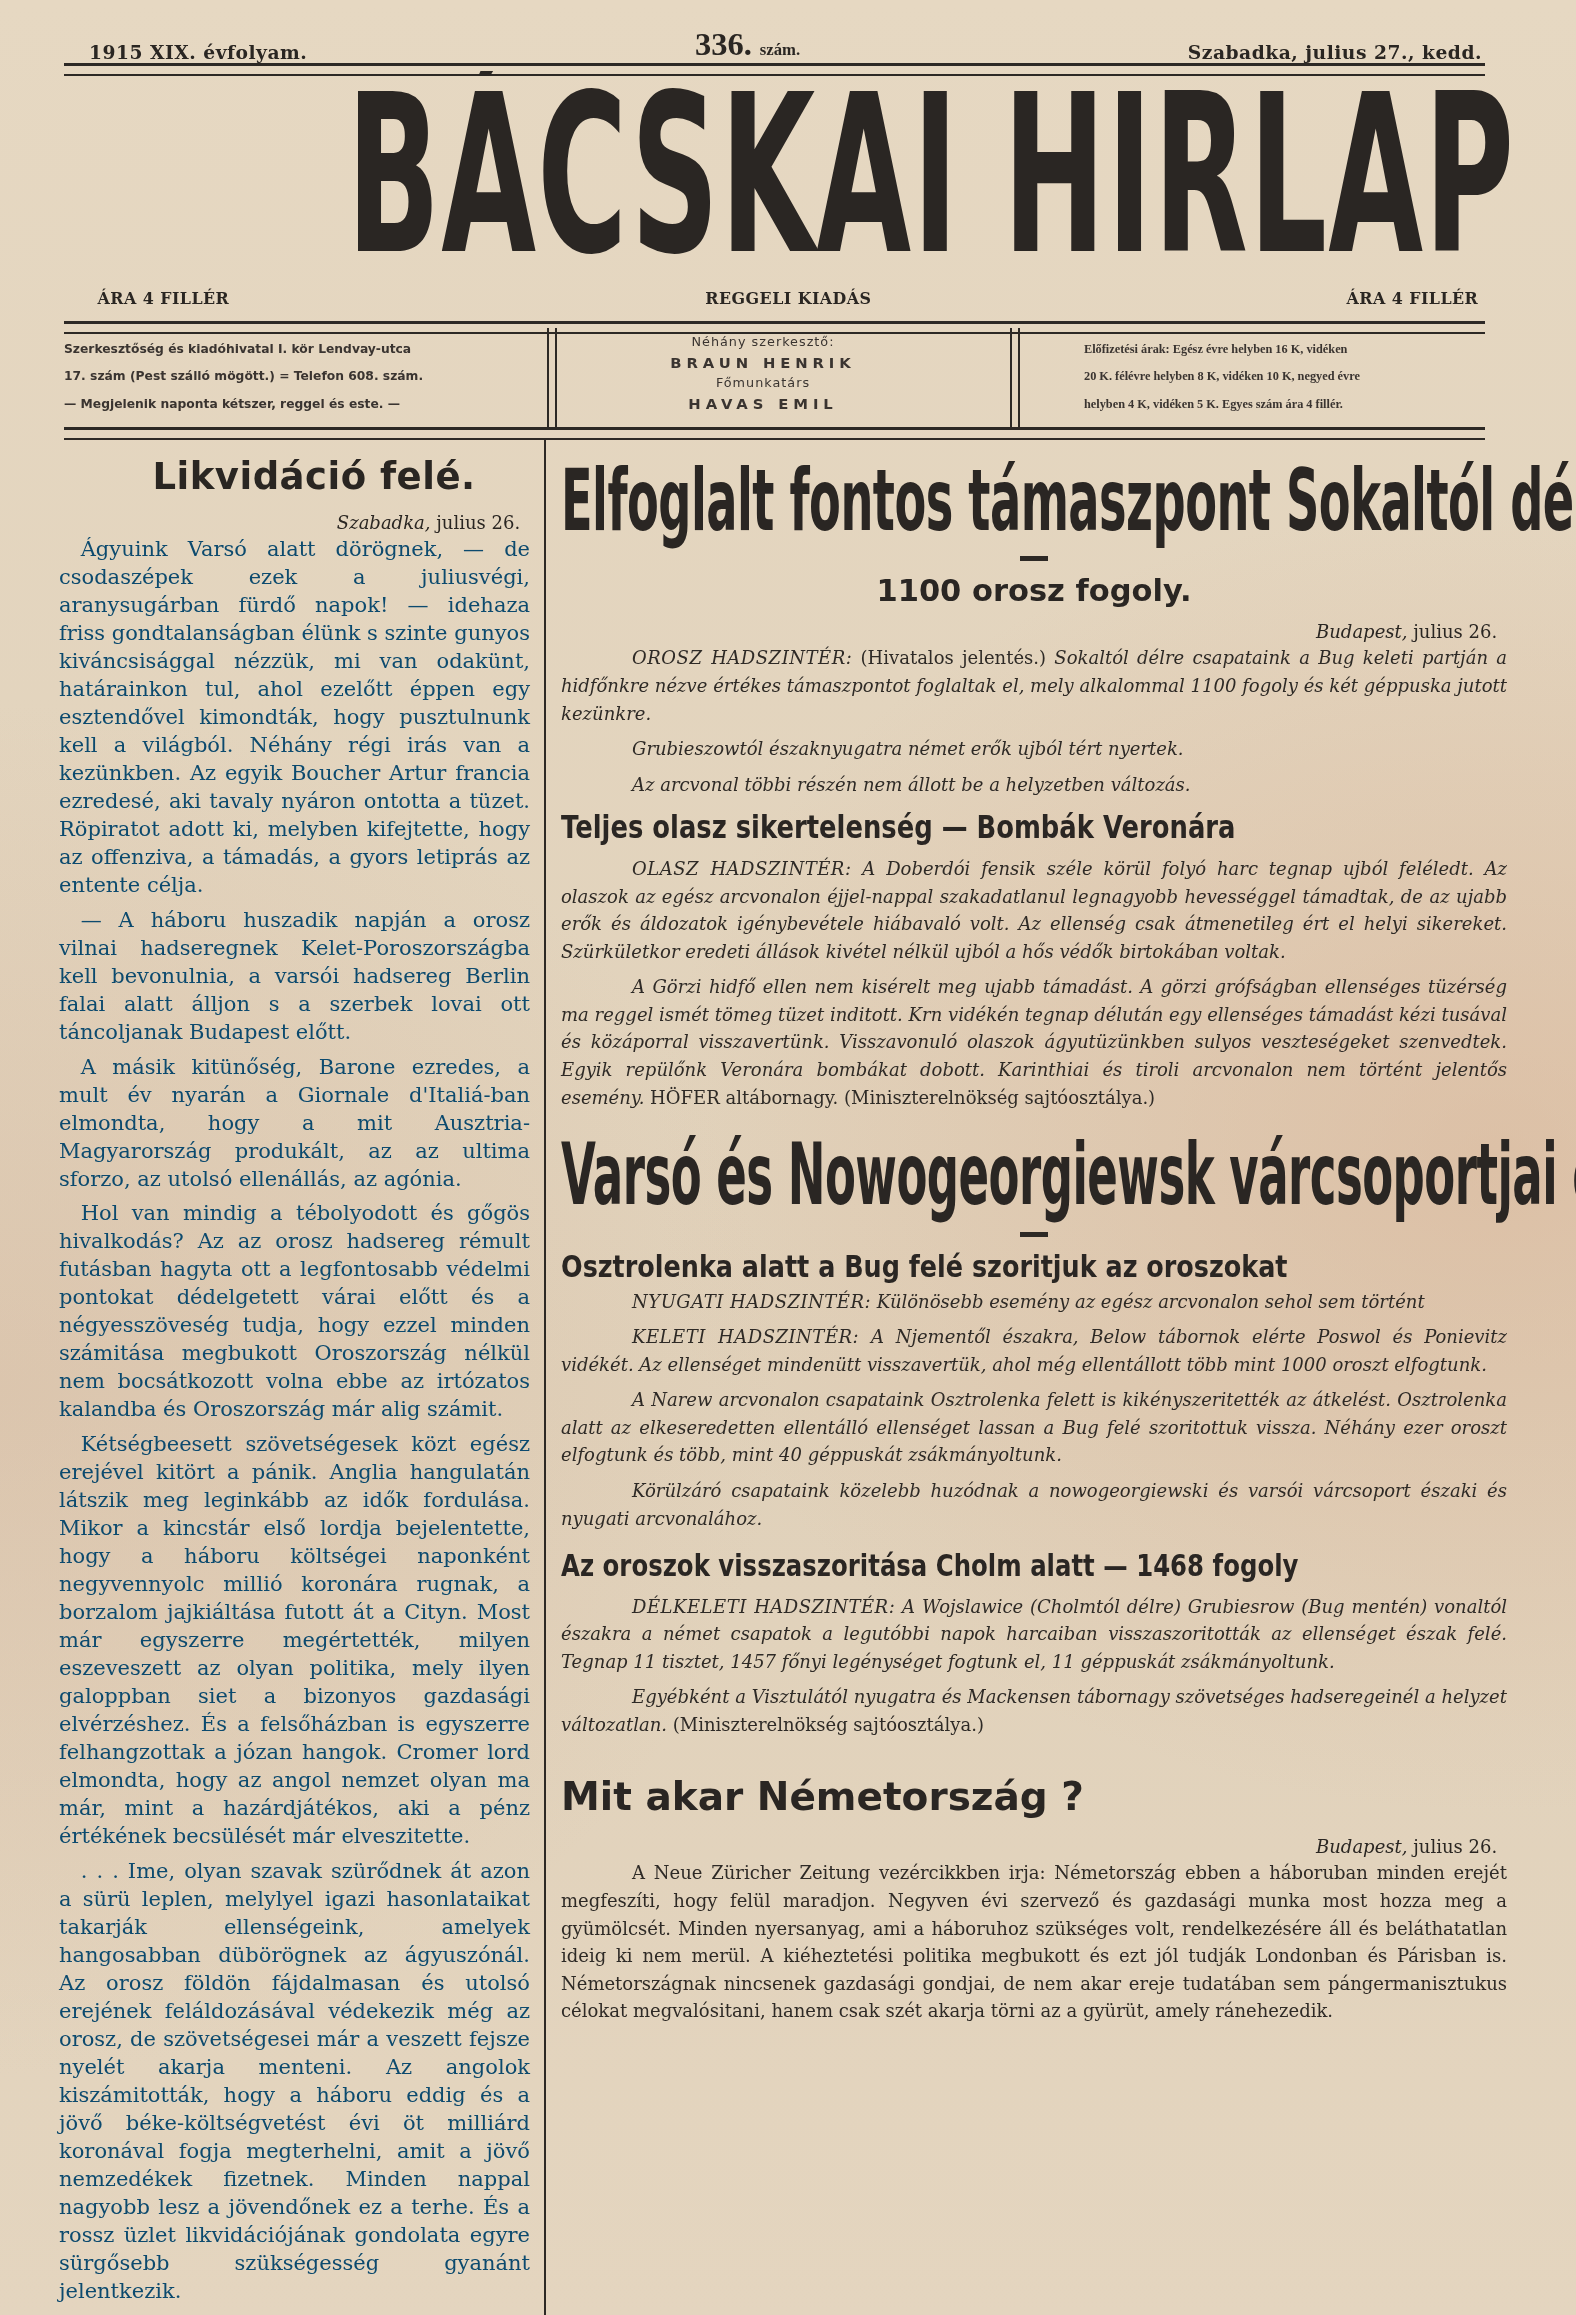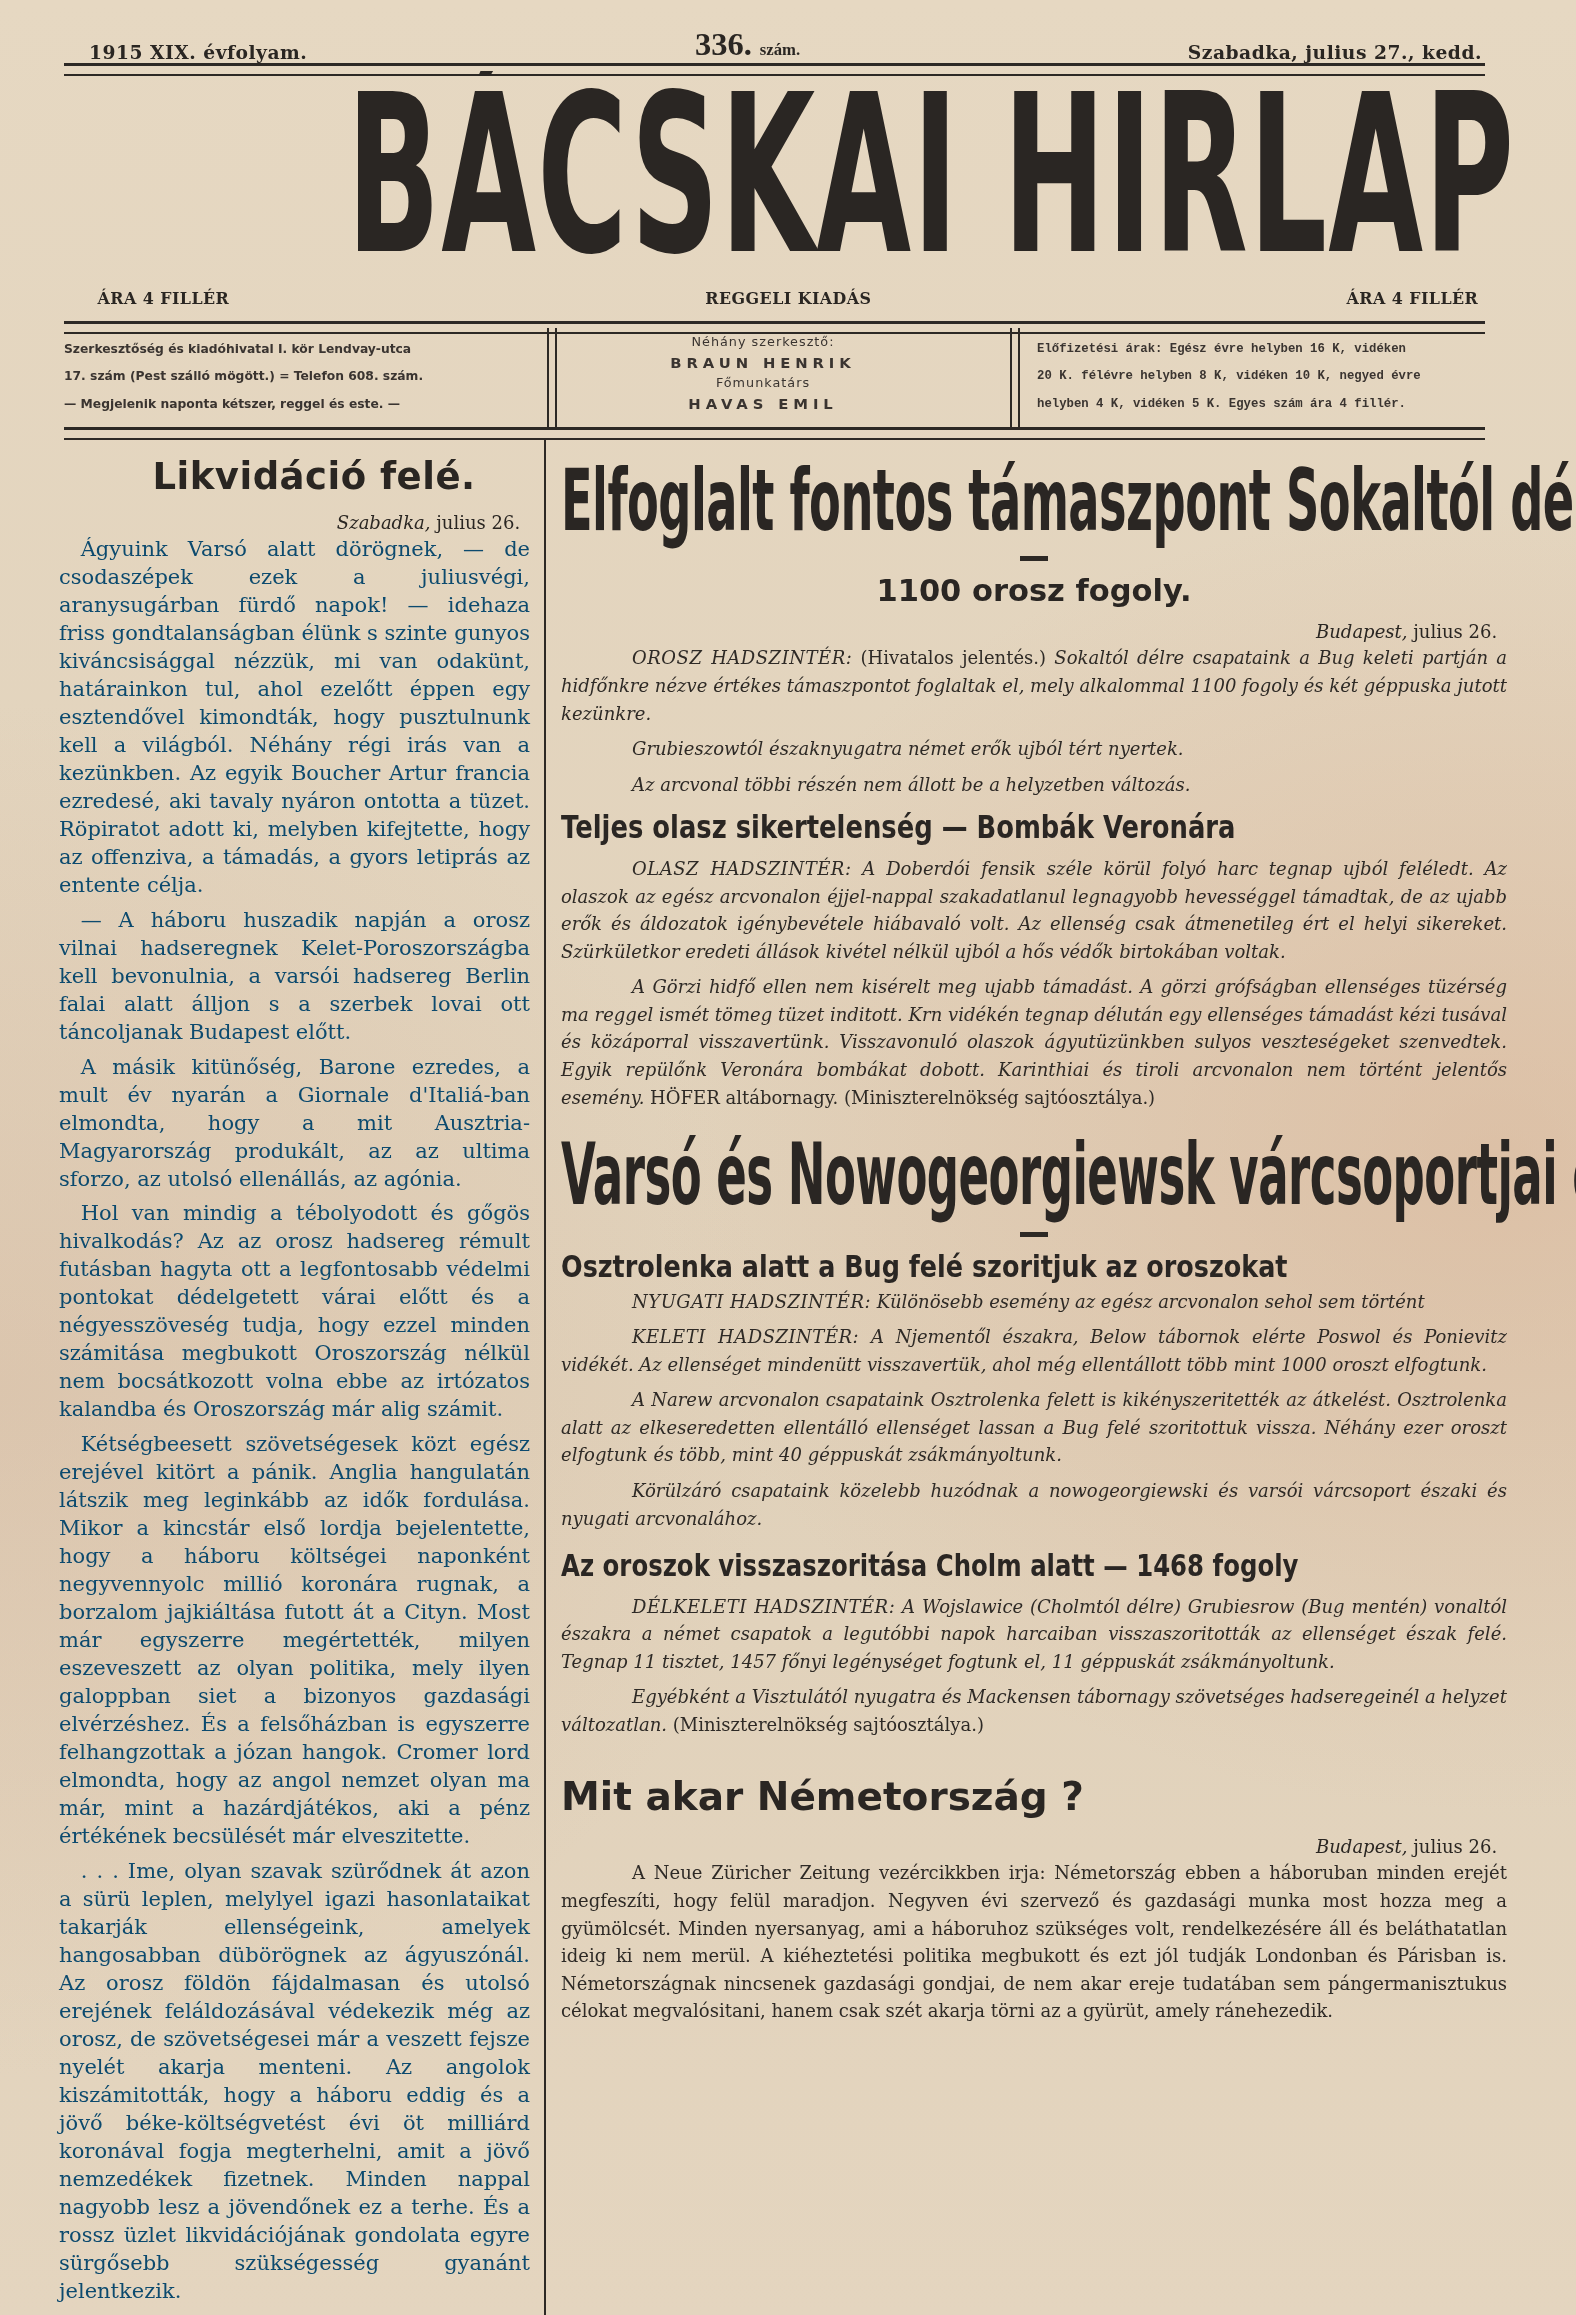--- a/index.html
+++ b/index.html
@@ -50,22 +50,22 @@
     line-height: 27.6px; text-align: justify; color: #3a3430;
   }
   .info-left div { white-space: nowrap; }
   .info-center {
     position: absolute; left: 502px; width: 394px; top: 3.9px; text-align: center;
     color: #3a3430;
   }
   .info-center .lbl { font-family: "DejaVu Sans", sans-serif; font-size: 12.8px; letter-spacing: 1px; line-height: 19.7px; }
   .info-center .name { font-family: "DejaVu Sans", sans-serif; font-weight: bold; font-size: 14.8px; letter-spacing: 4.9px; line-height: 21.7px; }
   .info-right {
-    position: absolute; left: 973px; right: 0; top: 7.9px;
-    font-family: Liberation Mono, monospace; font-weight: bold; font-size: 12.3px;
+    position: absolute; left: 1020px; right: 0; top: 7.9px;
+    font-family: Liberation Serif, serif; font-weight: bold; font-size: 12.3px;
     line-height: 27.6px; color: #3a3430;
   }
   .info-right div { white-space: nowrap; }
   .vdiv { position: absolute; top: 0; height: 99px; width: 5.9px; border-left: 2px solid #2d2925; border-right: 2px solid #2d2925; }
   
   .col-divider { position: absolute; left: 544px; top: 439px; width: 2px; height: 1877px; background: #2d2925; }
   .left-col { position: absolute; left: 59px; width: 471px; top: 455px; }
   .right-col { position: absolute; left: 561px; width: 946px; top: 453px; }
 
   .lead-title {

